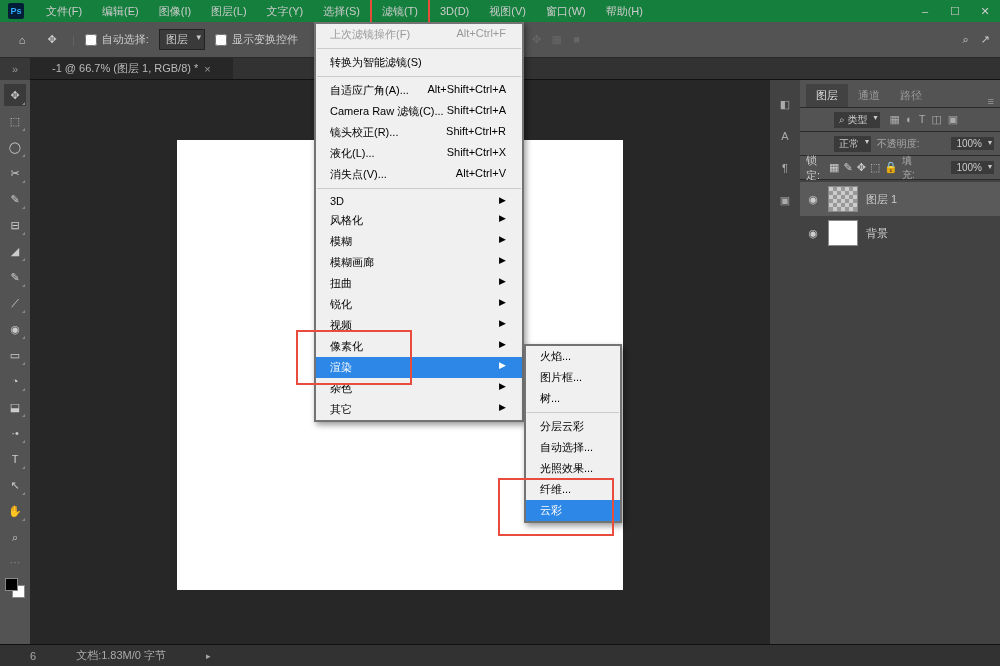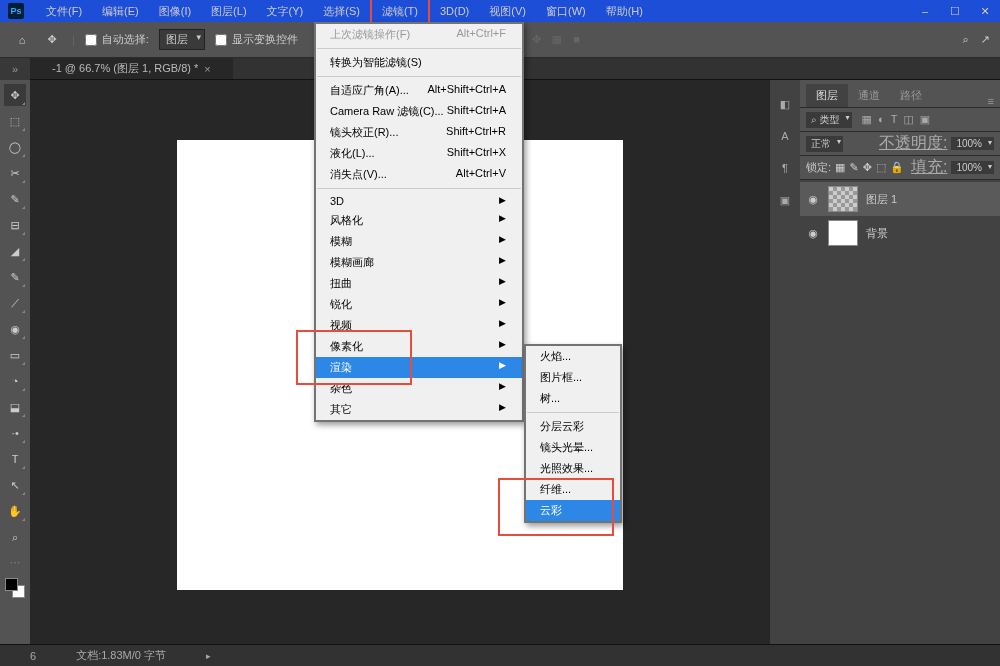--- a/index.html
+++ b/index.html
@@ -1,17 +1,17 @@
 <!DOCTYPE html>
 <html><head>
 <meta charset="utf-8">
 <style>
 * { margin: 0; padding: 0; box-sizing: border-box; font-family: "Microsoft YaHei", Arial, sans-serif; font-size: 11px; }
 body { width: 1000px; height: 666px; background: #323232; color: #ccc; overflow: hidden; position: relative; }
-.menubar { height: 22px; background: #1d4ed8; display: flex; align-items: center; padding-left: 8px; }
+.menubar { height: 22px; background: #15803d; display: flex; align-items: center; padding-left: 8px; }
 .ps-logo { width: 16px; height: 16px; background: #001e36; color: #31a8ff; display: flex; align-items: center; justify-content: center; font-weight: bold; font-size: 9px; margin-right: 12px; border-radius: 2px; }
 .menu-item { padding: 10px 10px; cursor: pointer; position: relative; }
 .menu-item.red-box { border: 2px solid #e74c3c; }
 .window-controls { margin-left: auto; display: flex; }
 .wc { width: 30px; text-align: center; cursor: pointer; }
 .optionsbar { height: 36px; background: #535353; border-bottom: 1px solid #2a2a2a; display: flex; align-items: center; padding-left: 12px; gap: 10px; }
 .home-icon, .move-icon { width: 20px; height: 20px; display: flex; align-items: center; justify-content: center; }
 .opt-cb { display: flex; align-items: center; gap: 5px; }
 .opt-cb input { width: 12px; height: 12px; }
 .opt-select { background: #3a3a3a; padding: 2px 16px 2px 6px; border: 1px solid #222; position: relative; }
@@ -43,25 +43,25 @@
 
 .right-panels { width: 230px; background: #535353; display: flex; }
 .rp-stub { width: 30px; background: #424242; display: flex; flex-direction: column; gap: 12px; align-items: center; padding-top: 14px; color: #aaa; }
 .rp-stub .ic { width: 20px; height: 20px; display: flex; align-items: center; justify-content: center; }
 .rp-main { flex: 1; display: flex; flex-direction: column; }
 .rp-tabs { height: 28px; display: flex; align-items: flex-end; gap: 0; border-bottom: 1px solid #2a2a2a; padding-left: 6px; padding-top: 6px; }
 .rp-tab { padding: 4px 10px; color: #999; cursor: pointer; }
 .rp-tab.active { background: #424242; color: #ddd; }
 .rp-tabs .menu { margin-left: auto; margin-right: 6px; color: #999; }
 .rp-row { display: flex; align-items: center; height: 24px; padding: 0 6px; gap: 4px; border-bottom: 1px solid #2a2a2a; }
-.rp-row .dd { background: #3a3a3a; padding: 1px 12px 1px 5px; font-size: 10px; position: relative; }
+.rp-row .dd { background: #3a3a3a; padding: 1px 12px 1px 5px; font-size: 10px; position: relative; margin-left: 28px; }
 .rp-row .dd::after { content: "▾"; position: absolute; right: 2px; font-size: 8px; }
 .rp-row .dd.search::before { content: "⌕"; margin-right: 3px; }
 .rp-iconrow { display: flex; gap: 6px; color: #aaa; margin-left: 6px; font-size: 11px; }
-.opacity-lbl { font-size: 16px; color: #aaa; margin-left: auto; text-decoration: underline; }
+.opacity-lbl { font-size: 10px; color: #aaa; margin-left: auto; }
 .layers-list { flex: 1; background: #424242; padding-top: 2px; }
 .layer-item { display: flex; align-items: center; height: 34px; padding: 0 6px; gap: 8px; }
 .layer-item.sel { background: #5a5a5a; }
 .eye { width: 14px; text-align: center; color: #ccc; }
 .thumb { width: 30px; height: 26px; border: 1px solid #888; }
 .thumb.trans { background-image: repeating-conic-gradient(#999 0 25%, #ccc 0 50%); background-size: 8px 8px; }
 .thumb.white { background: #fff; }
 .layer-name { font-size: 11px; }
 
 .statusbar { height: 22px; background: #323232; display: flex; align-items: center; padding-left: 30px; gap: 40px; color: #aaa; border-top: 1px solid #111; }
@@ -365,18 +365,18 @@
     </div>
   </div>
 <div class="dd1-redbox"></div>
 
 <div class="dropdown dd2" id="dd2">
     <div class="dd-item">火焰...</div>
     <div class="dd-item">图片框...</div>
     <div class="dd-item">树...</div>
     <div class="dd-sep"></div>
     <div class="dd-item">分层云彩</div>
-    <div class="dd-item">镜头光晕...</div>
+    <div class="dd-item">自动选择...</div>
     <div class="dd-item">光照效果...</div>
     <div class="dd-item">纤维...</div>
     <div class="dd-item highlight">云彩</div>
   </div>
 <div class="dd2-redbox"></div>
 
 </body></html>

